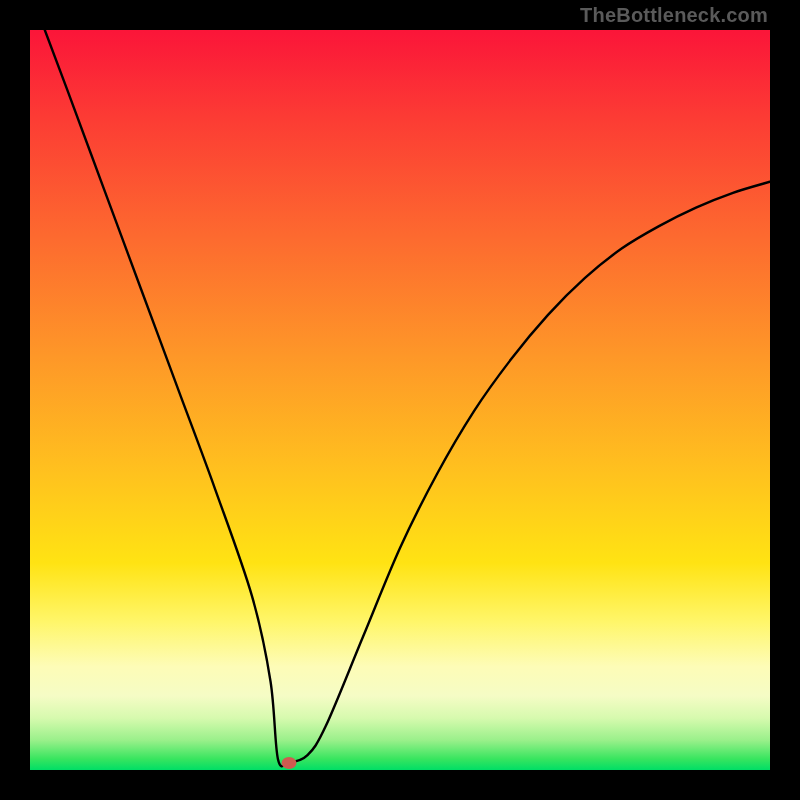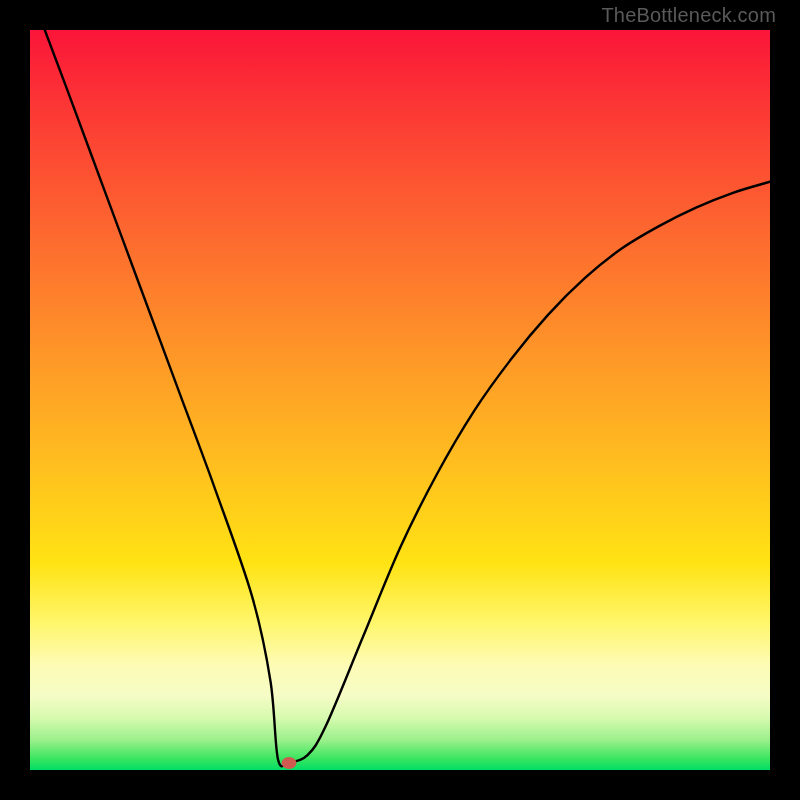--- a/index.html
+++ b/index.html
@@ -7,24 +7,24 @@
     width: 800px;
     height: 800px;
     background: #000;
     position: relative;
     font-family: Arial, Helvetica, sans-serif;
     overflow: hidden;
   }
   .watermark {
     position: absolute;
     top: 4px;
-    right: 24px;
+    right: 32px;
     color: #5a5a5a;
     font-size: 20px;
-    font-weight: 400;
+    font-weight: 700;
     letter-spacing: 0.2px;
     z-index: 10;
   }
   .plot-area {
     position: absolute;
     left: 30px;
     top: 30px;
     width: 740px;
     height: 740px;
     overflow: hidden;

